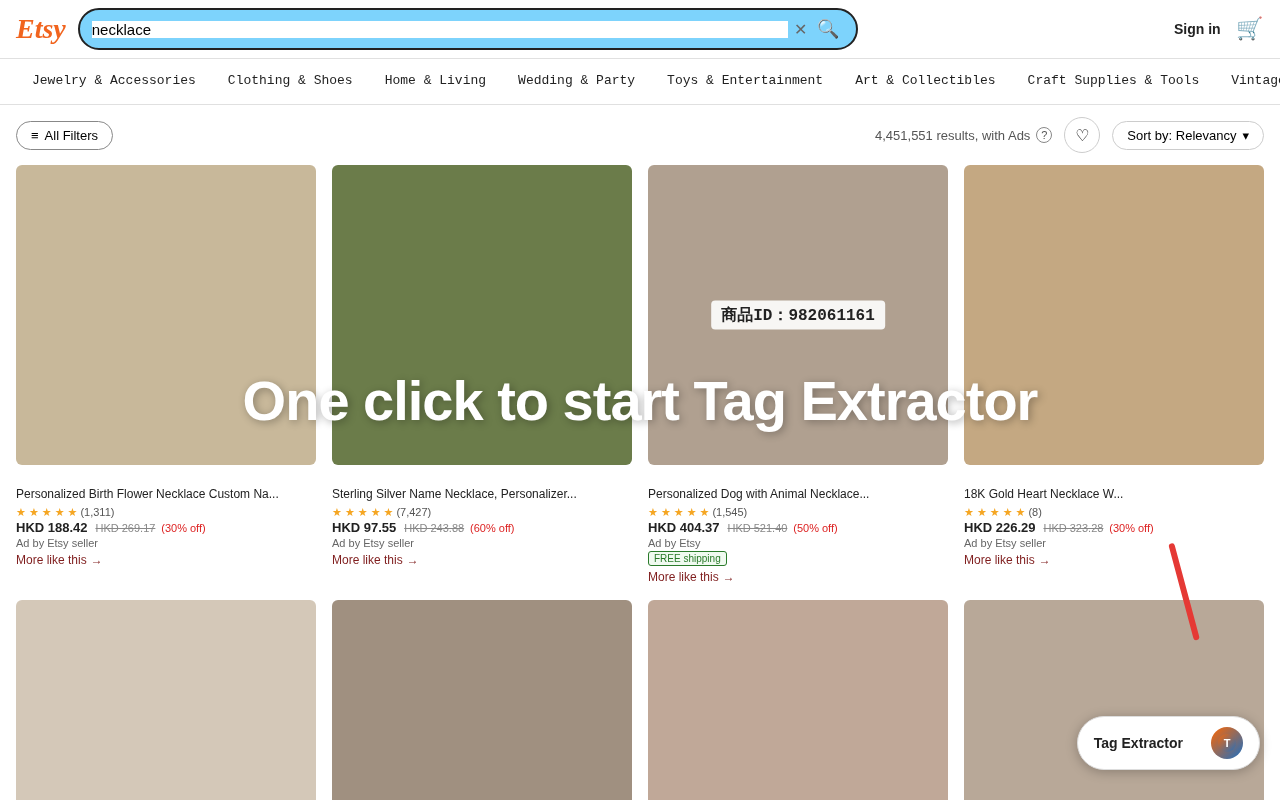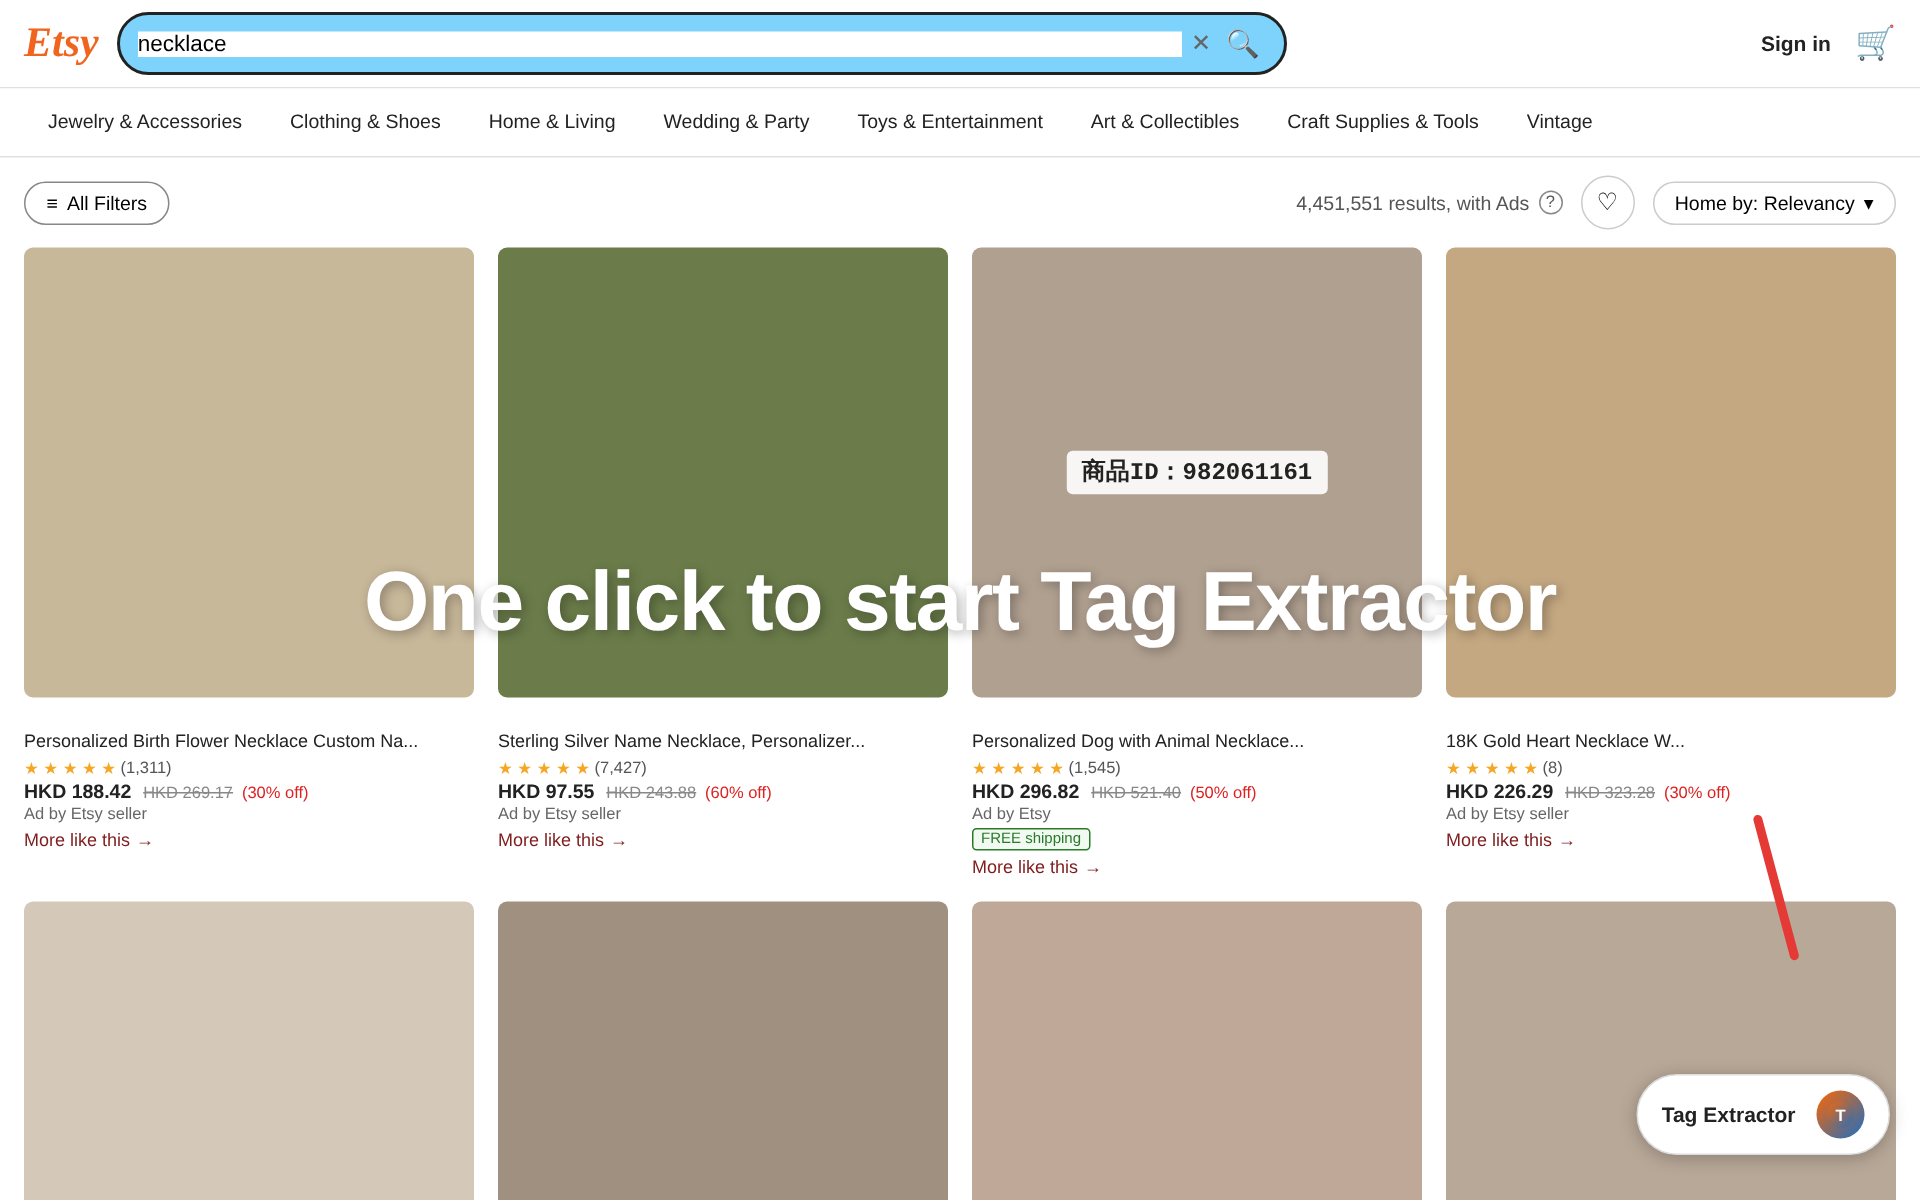--- a/index.html
+++ b/index.html
@@ -11,21 +11,21 @@
     .search-bar { flex: 1; display: flex; align-items: center; border: 2px solid #222; border-radius: 24px; overflow: hidden; padding: 0 12px; height: 42px; max-width: 780px; background: #7dd3fc; }
     .search-input { flex: 1; border: none; outline: none; font-size: 15px; }
     .search-clear { background: none; border: none; cursor: pointer; font-size: 16px; color: #666; padding: 0 6px; }
     .search-btn { background: none; border: none; cursor: pointer; font-size: 18px; padding: 0 4px; }
     .header-actions { display: flex; align-items: center; gap: 16px; margin-left: auto; }
     .sign-in { font-size: 14px; font-weight: 600; cursor: pointer; color: #222; }
     .cart-icon { font-size: 22px; cursor: pointer; }
 
     
     .nav { display: flex; align-items: center; padding: 0 16px; border-bottom: 1px solid #e0e0e0; background: #fff; overflow-x: auto; }
-    .nav-item { padding: 14px 16px; font-size: 13px; font-weight: 500; color: #222; cursor: pointer; white-space: nowrap; border-bottom: 2px solid transparent; }
+    .nav-item { padding: 14px 16px; font-size: 13px; font-weight: 500; color: #222; cursor: pointer; white-space: nowrap; border-bottom: 2px solid transparent; font-family: Liberation Mono, monospace; }
 
     
     .toolbar { display: flex; align-items: center; padding: 12px 16px; gap: 12px; }
     .filter-btn { display: flex; align-items: center; gap: 6px; border: 1px solid #888; border-radius: 20px; padding: 6px 14px; cursor: pointer; background: #fff; font-size: 13px; font-weight: 500; }
     .results-info { margin-left: auto; font-size: 13px; color: #555; display: flex; align-items: center; gap: 6px; }
     .heart-btn { border: 1px solid #ccc; border-radius: 50%; width: 36px; height: 36px; display: flex; align-items: center; justify-content: center; cursor: pointer; font-size: 16px; background: #fff; }
     .sort-btn { display: flex; align-items: center; gap: 6px; border: 1px solid #ccc; border-radius: 20px; padding: 6px 14px; cursor: pointer; background: #fff; font-size: 13px; }
 
     
     .product-grid { display: grid; grid-template-columns: repeat(4, 1fr); gap: 16px; padding: 0 16px 16px; }
@@ -44,21 +44,21 @@
 
     
     .overlay { position: fixed; top: 0; left: 0; width: 100%; height: 100%; display: flex; align-items: center; justify-content: center; pointer-events: none; z-index: 100; }
     .overlay-text { font-size: 56px; font-weight: 900; color: #fff; text-shadow: 2px 2px 8px rgba(0,0,0,0.3); text-align: center; letter-spacing: -1px; }
 
     
     .arrow-overlay { position: fixed; right: 80px; bottom: 160px; z-index: 200; }
     .arrow-line { width: 6px; height: 100px; background: #e53935; transform: rotate(-15deg); transform-origin: bottom center; border-radius: 3px; }
 
     
-    .tag-extractor-btn { position: fixed; bottom: 30px; right: 20px; background: #fff; border-radius: 30px; padding: 10px 16px 10px 16px; display: flex; align-items: center; gap: 14px; box-shadow: 0 2px 12px rgba(0,0,0,0.25); cursor: pointer; z-index: 300; font-size: 14px; font-weight: 600; color: #222; border: 1px solid #ddd; }
+    .tag-extractor-btn { position: fixed; bottom: 30px; right: 20px; background: #fff; border-radius: 30px; padding: 10px 16px 10px 16px; display: flex; align-items: center; gap: 28px; box-shadow: 0 2px 12px rgba(0,0,0,0.25); cursor: pointer; z-index: 300; font-size: 14px; font-weight: 600; color: #222; border: 1px solid #ddd; }
     .tag-ext-icon { width: 32px; height: 32px; border-radius: 50%; background: linear-gradient(135deg, #ff6600, #1a6fc4); display: flex; align-items: center; justify-content: center; color: #fff; font-size: 16px; font-weight: bold; }
 
     
     .star { color: #f5a623; }
     .star-half { color: #f5a623; }
   </style>
 </head>
 <body>
 
 <div class="header">
@@ -89,21 +89,21 @@
   <button class="filter-btn">
     <span>≡</span>
     <span>All Filters</span>
   </button>
   <div class="results-info">
     <span>4,451,551 results, with Ads</span>
     <span style="border:1px solid #888;border-radius:50%;width:16px;height:16px;display:inline-flex;align-items:center;justify-content:center;font-size:11px;cursor:pointer;">?</span>
   </div>
   <button class="heart-btn">♡</button>
   <button class="sort-btn">
-    <span>Home by: Relevancy</span>
+    <span>Sort by: Relevancy</span>
     <span>▾</span>
   </button>
 </div>
 
 <div class="product-grid" id="product-grid">
     <div class="product-card">
     <div class="img-wrap">
       <div class="product-img-placeholder" style="background:#c8b89a;"></div>
 
     </div>
@@ -157,21 +157,21 @@
     <div class="product-title">Personalized Dog with Animal Necklace...</div>
     <div class="product-stars">
       <span class="star">★</span>
         <span class="star">★</span>
         <span class="star">★</span>
         <span class="star">★</span>
         <span class="star-half">★</span>
       <span class="count">(1,545)</span>
     </div>
     <div>
-      <span class="product-price">HKD 296.82</span>
+      <span class="product-price">HKD 404.37</span>
       <span class="product-price-orig">HKD 521.40</span>
       <span class="product-discount">(50% off)</span>
     </div>
     <div class="product-ad">Ad by Etsy</div>
     <div class="free-shipping">FREE shipping</div>
     <div class="more-like">More like this <span>→</span></div>
   </div>
     <div class="product-card">
     <div class="img-wrap">
       <div class="product-img-placeholder" style="background:#c4a882;"></div>

